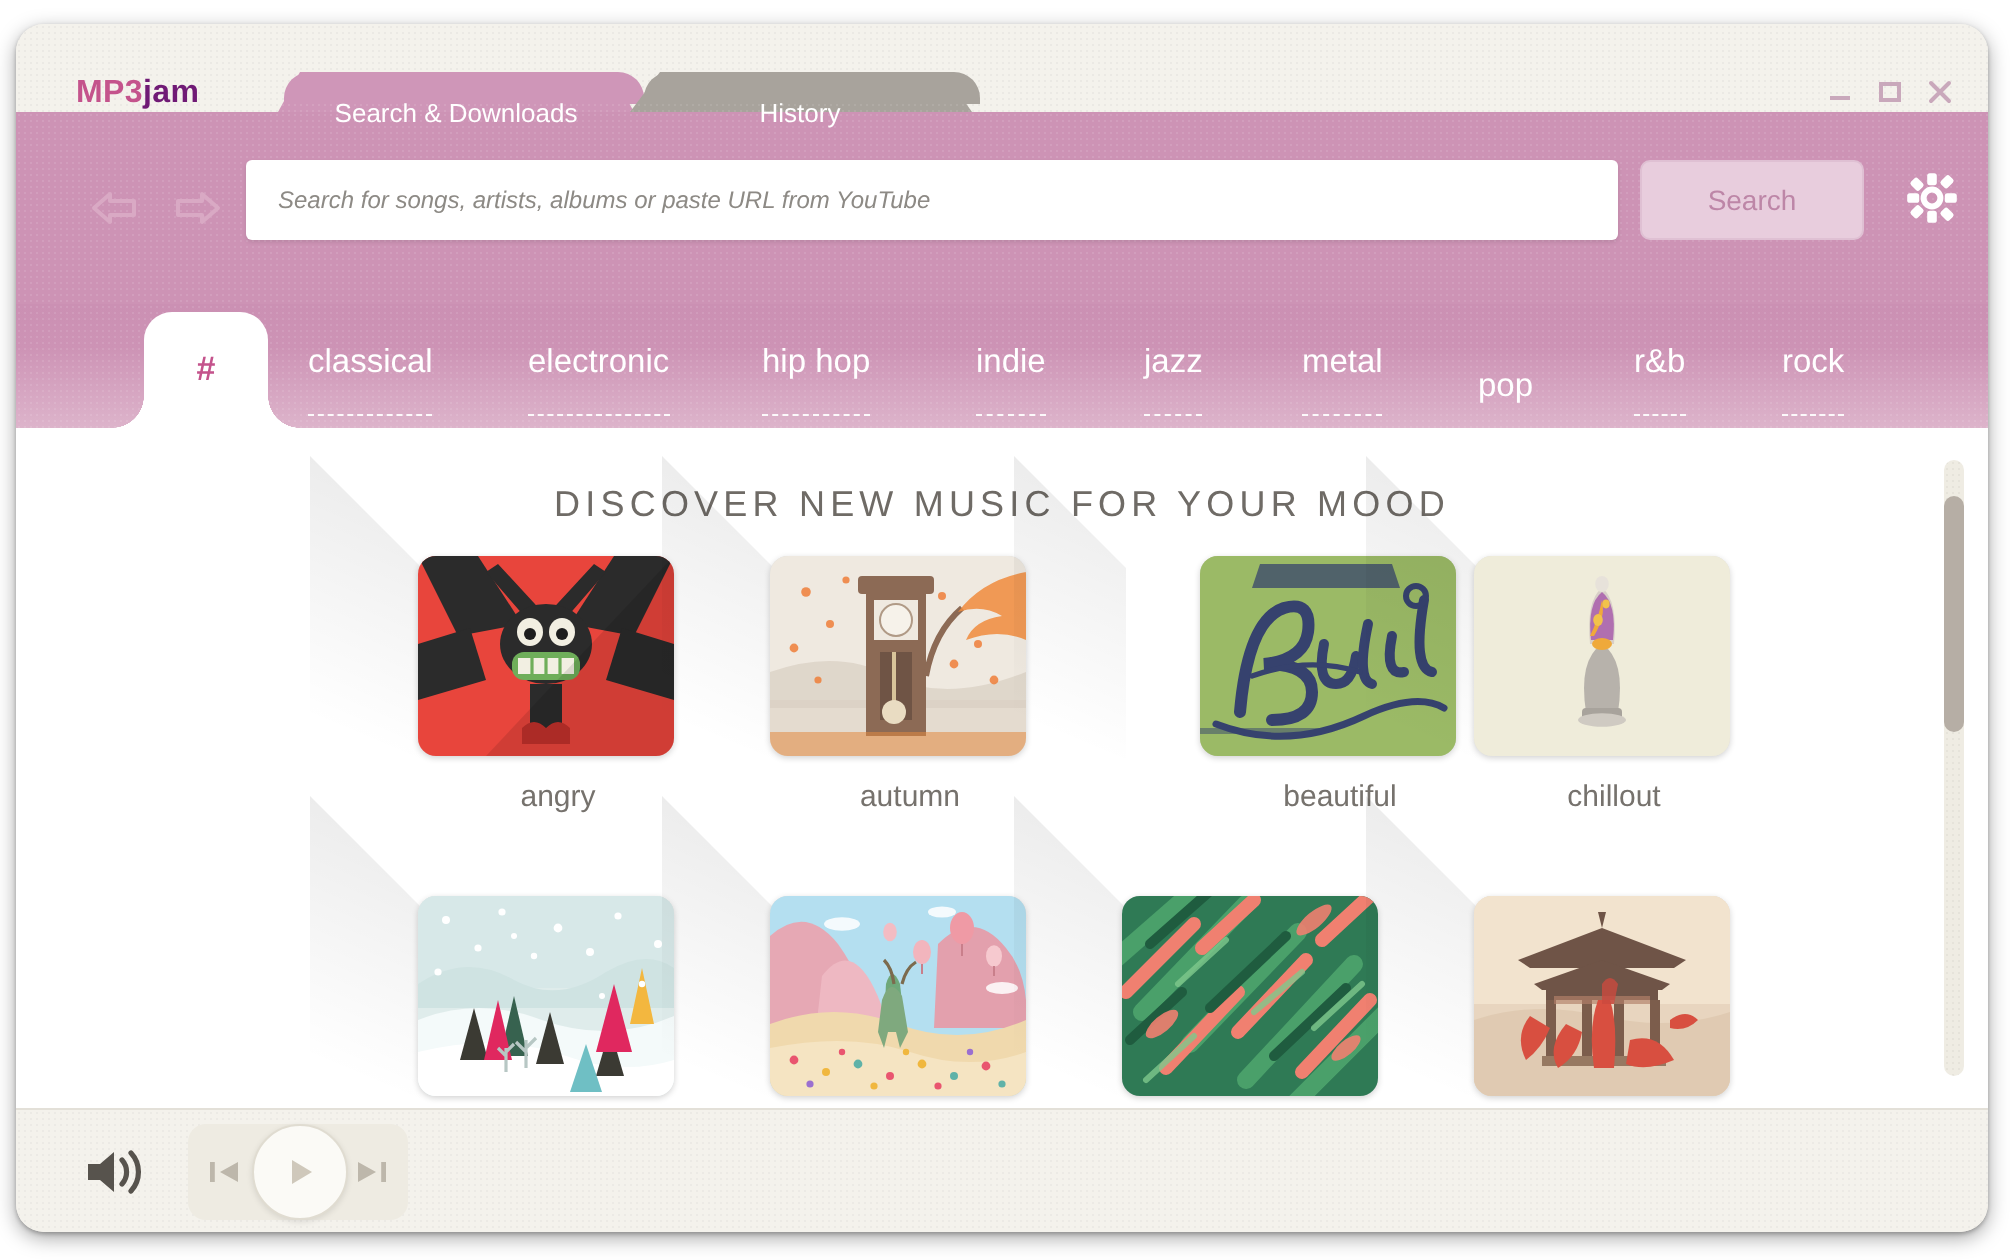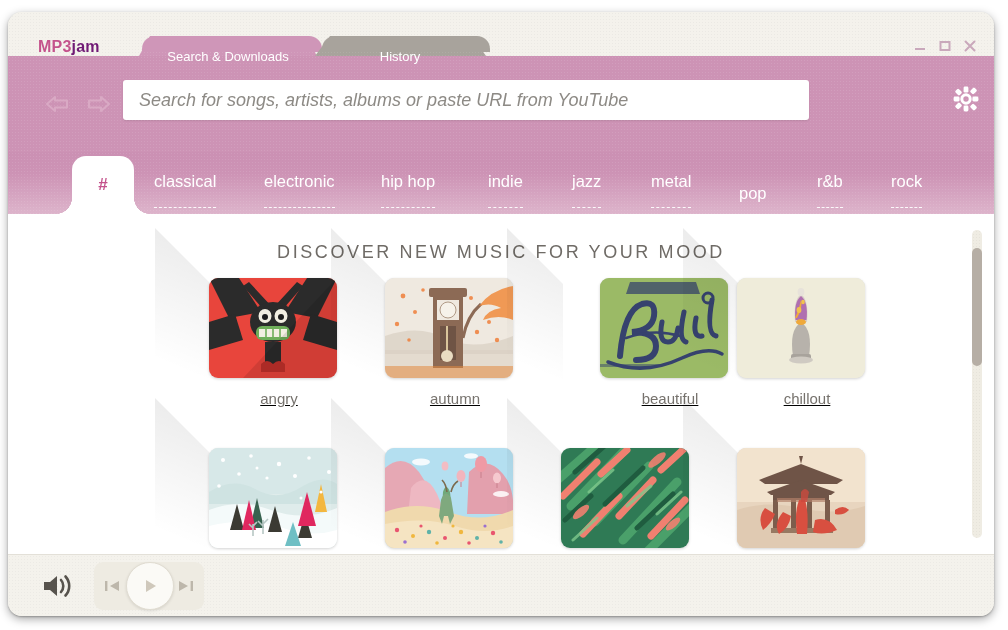--- a/index.html
+++ b/index.html
@@ -88,21 +88,21 @@
     content:"";position:absolute;inset:0;
     background-image:radial-gradient(rgba(255,255,255,.10) 0.6px, transparent 0.7px);
     background-size:3px 3px;
   }
   .navarrows{position:absolute;left:36px;top:38px;display:flex;gap:16px;}
   .navarrows svg{display:block;}
   .searchinput{
     position:absolute;left:115px;top:24px;width:686px;height:40px;
     background:#ffffff;border:none;outline:none;border-radius:3px;
     font-family:"Liberation Sans", sans-serif;
-    font-size:18px;font-style:italic;color:#8d8a85;
+    font-size:12px;font-style:italic;color:#8d8a85;
     padding:0 16px;box-sizing:border-box;
     box-shadow:0 1px 2px rgba(0,0,0,.10);
   }
   .searchinput::placeholder{color:#8d8a85;font-style:italic;opacity:1;}
   .searchbtn{
     position:absolute;left:812px;top:24px;width:112px;height:40px;
     background:#e8cddd;border:1px solid #dfc0d3;border-radius:5px;
     color:#bd86a7;font-size:14px;font-family:"Liberation Sans", sans-serif;
     cursor:pointer;
   }
@@ -146,21 +146,21 @@
   
   .content{
     position:absolute;left:0;top:202px;width:100%;height:340px;
     background:#ffffff;overflow:hidden;
   }
   .heading{
     position:absolute;left:0;top:28px;width:100%;text-align:center;
     font-size:18px;letter-spacing:2.6px;color:#6f6b66;
   }
   .grid{position:absolute;left:0;top:62px;width:100%;}
-  .tile{position:absolute;width:140px;text-decoration:underline;}
+  .tile{position:absolute;width:140px;}
   .art{
     position:relative;width:128px;height:100px;border-radius:9px;
     overflow:hidden;background:#ddd;
     box-shadow:0 1px 3px rgba(0,0,0,.18);
   }
   .art svg{display:block;width:128px;height:100px;}
   .shadow{
     position:absolute;left:-54px;top:6px;width:56px;height:150px;
     background:linear-gradient(150deg, rgba(0,0,0,.075), rgba(0,0,0,0) 72%);
     transform:skewY(45deg);transform-origin:top right;pointer-events:none;
@@ -252,20 +252,21 @@
       </button>
       <button style="background:none;border:none;padding:0;cursor:pointer;">
         <svg width="26" height="20" viewBox="0 0 26 20">
             <path d="M15 3 L23 10 L15 17 L15 13.5 L3 13.5 L3 6.5 L15 6.5 Z" fill="none" stroke="#d9a9c4" stroke-width="2" stroke-linejoin="round"></path>
           </svg>
       </button>
     </div>
 
     <input class="searchinput" type="text" placeholder="Search for songs, artists, albums or paste URL from YouTube" style="">
 
+    <button class="searchbtn">Search</button>
 
     <button class="gearbtn">
       <svg width="30" height="30" viewBox="0 0 30 30">
         <path fill="#ffffff" d="M15 9.3a5.7 5.7 0 100 11.4 5.7 5.7 0 000-11.4zm0 8.4a2.7 2.7 0 110-5.4 2.7 2.7 0 010 5.4z"></path>
         <g fill="#ffffff">
           <rect x="12.6" y="2.6" width="4.8" height="6" rx="1.3"></rect>
           <rect x="12.6" y="21.4" width="4.8" height="6" rx="1.3"></rect>
           <rect x="2.6" y="12.6" width="6" height="4.8" rx="1.3"></rect>
           <rect x="21.4" y="12.6" width="6" height="4.8" rx="1.3"></rect>
           <rect x="5.1" y="5.1" width="4.8" height="6" rx="1.3" transform="rotate(-45 7.5 8.1)"></rect>

